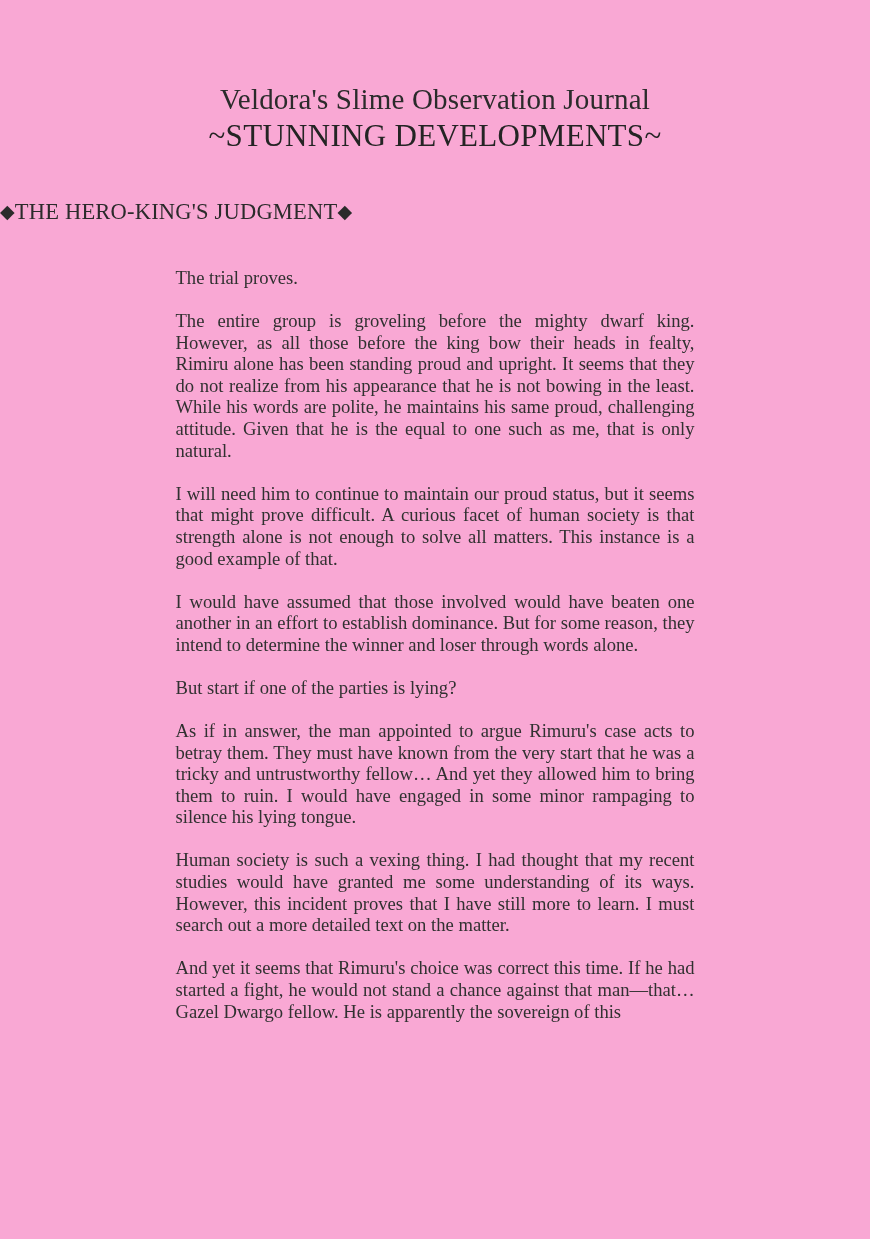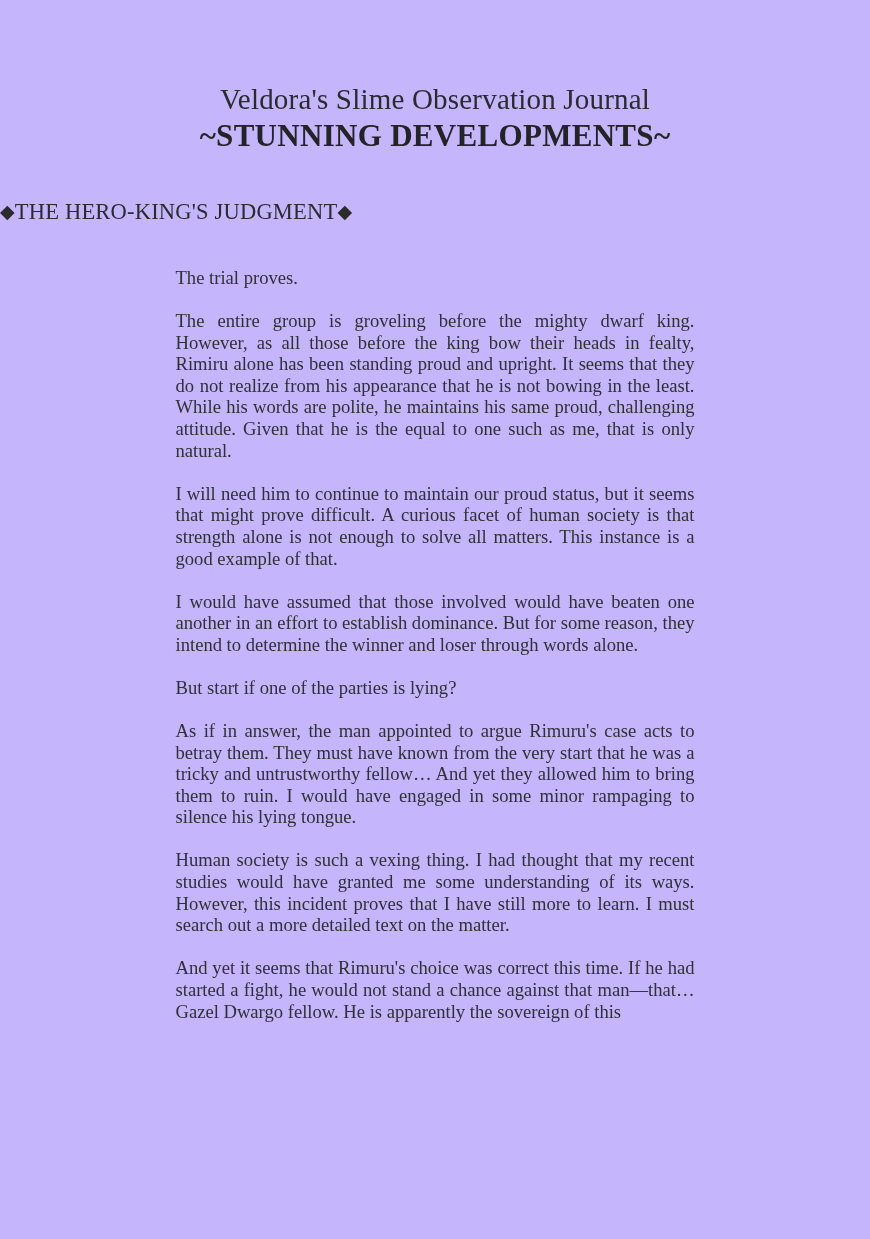--- a/index.html
+++ b/index.html
@@ -12,38 +12,38 @@
     height: 1239px;
     font-family: "Liberation Serif", "DejaVu Serif", serif;
     color: #2e2e2e;
     overflow: hidden;
   }
   .page {
     box-sizing: border-box;
     width: 870px;
     height: 1239px;
     padding-top: 82px;
-    background: #c4b5fd;
+    background: #f9a8d4;
   }
   .title-block {
     text-align: center;
     margin: 0;
   }
   .title-line-1 {
     display: block;
     font-size: 29px;
     font-weight: normal;
     line-height: 35px;
     letter-spacing: 0.2px;
     color: #2b2b2b;
   }
   .title-line-2 {
     display: block;
     font-size: 31px;
-    font-weight: bold;
+    font-weight: normal;
     line-height: 37px;
     letter-spacing: 0.3px;
     color: #242424;
   }
   .section-heading {
     margin: 45px 0 0 0;
     font-size: 22.5px;
     font-weight: normal;
     line-height: 26px;
     letter-spacing: 0.2px;

